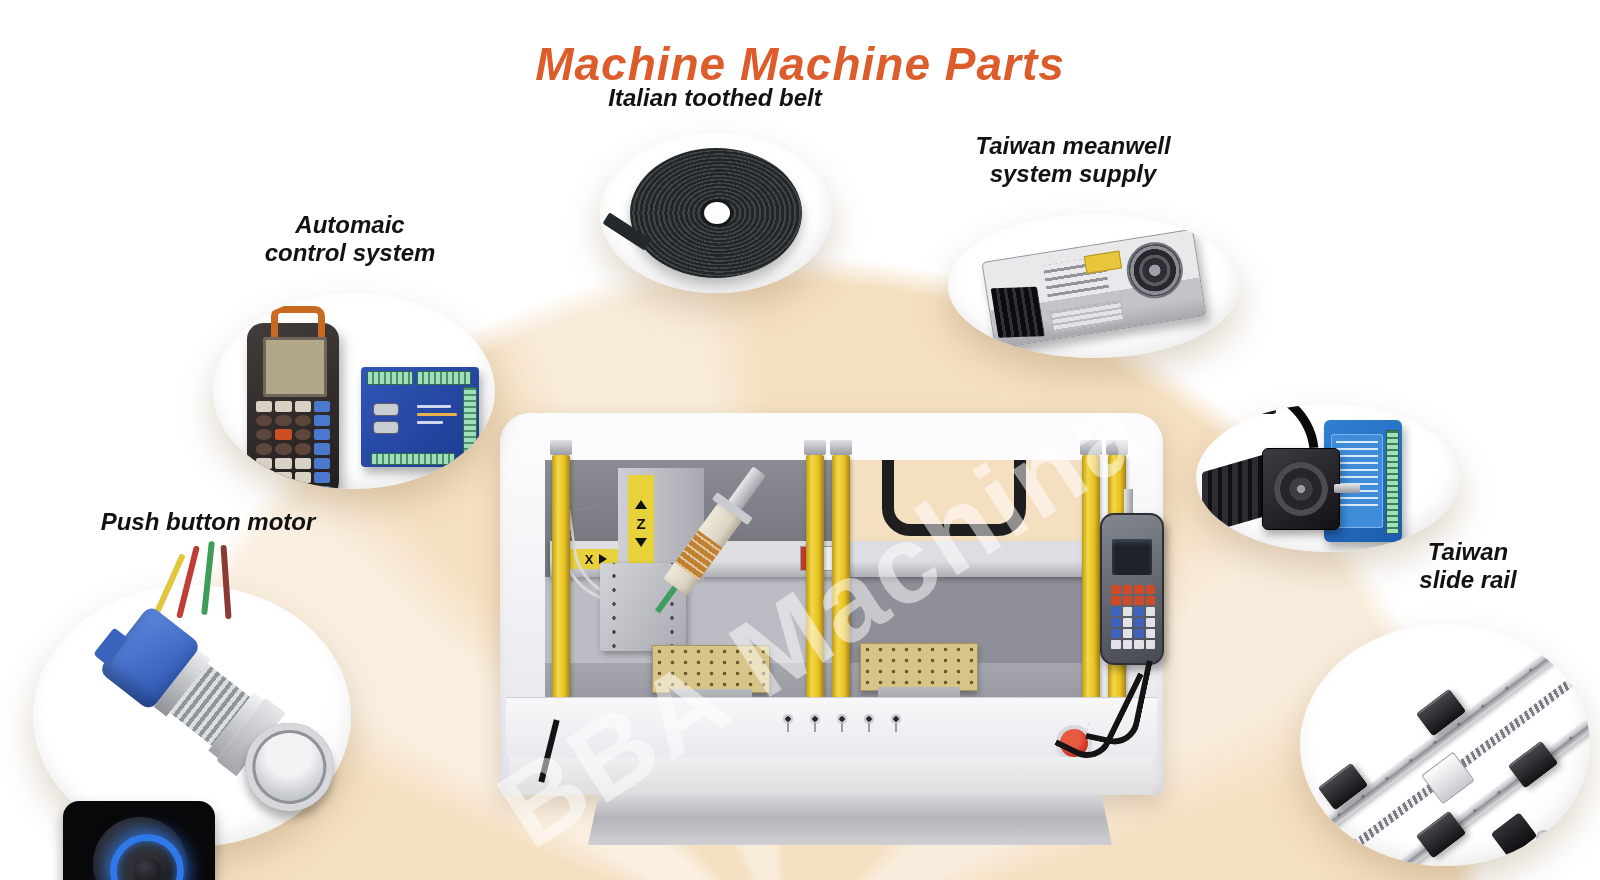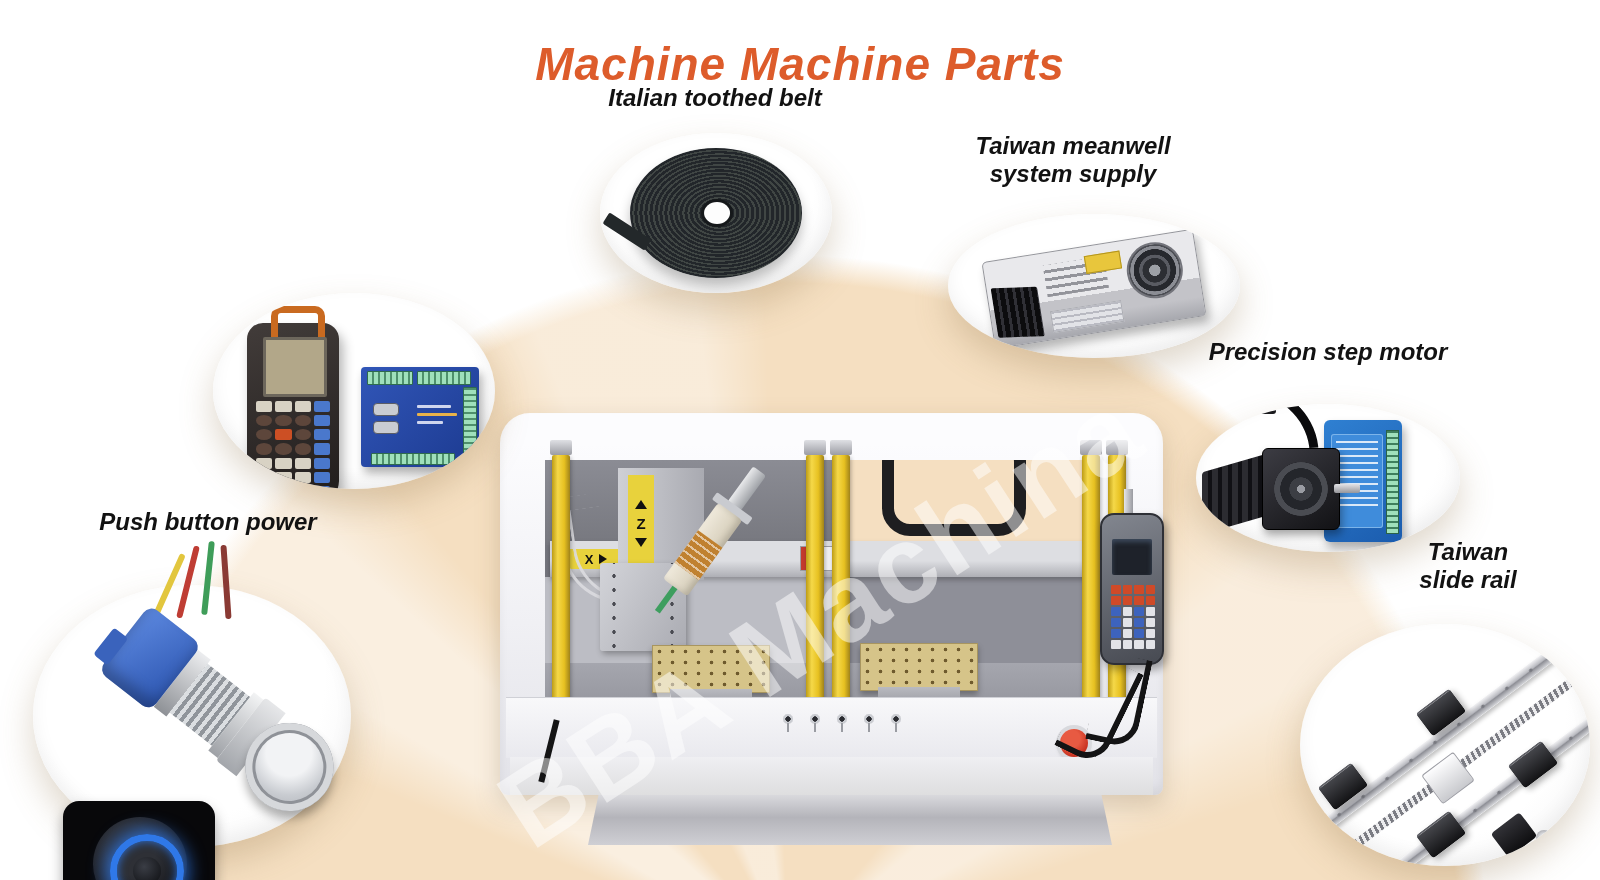--- a/index.html
+++ b/index.html
@@ -362,22 +362,23 @@
       <i class="pend-cable"></i>
       <i class="pend-cable c2"></i>
     </div>
   </div>
 
   <div class="watermark">BBA Machina</div>
 
   <div class="part-label lb-belt">Italian toothed belt</div>
   <div class="part-label lb-psu">Taiwan meanwell
 system supply</div>
-  <div class="part-label lb-motor">Precision step motor</div>
-  <div class="part-label lb-push">Push button power</div>
+  <div class="part-label lb-acs">Automaic
+control system</div>
+  <div class="part-label lb-push">Push button motor</div>
   <div class="part-label lb-rail">Taiwan
 slide rail</div>
 
   <div class="bubble bub-belt">
     <div class="clip">
       <div class="belt"></div>
       <div class="belt-tail"></div>
       <div class="belt-hole"></div>
     </div>
   </div>

